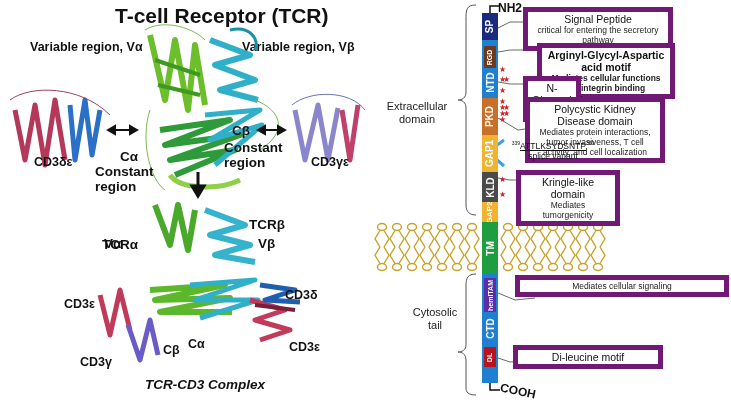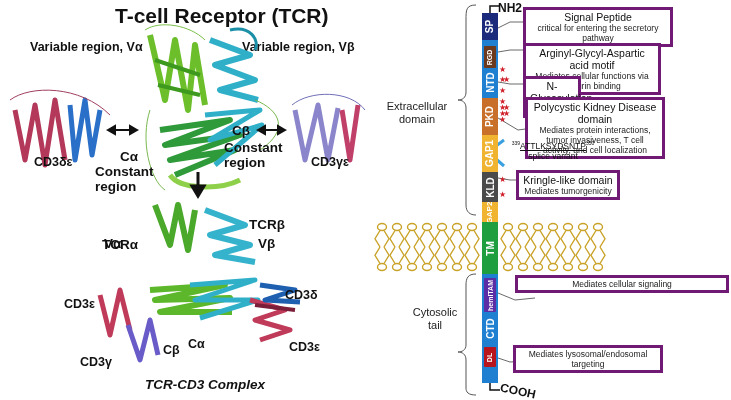--- a/index.html
+++ b/index.html
@@ -1,21 +1,21 @@
 <!DOCTYPE html>
 <html><head>
 <meta charset="utf-8">
 <style>
   html,body{margin:0;padding:0;background:#fff;}
   body{width:731px;height:400px;position:relative;overflow:hidden;font-family:"Liberation Sans",sans-serif;color:#111;}
   .abs{position:absolute;}
   .title{font-weight:bold;font-size:21px;}
   .lbl{font-weight:bold;font-size:12.5px;line-height:15px;}
   .lbl-lg{font-weight:bold;font-size:13.5px;line-height:16px;}
-  .box{position:absolute;border:3px solid #701a75;background:#fff;text-align:center;padding:1px 4px;box-sizing:border-box;}
+  .box{position:absolute;border:5px solid #701a75;background:#fff;text-align:center;padding:1px 4px;box-sizing:border-box;}
   .box .h{font-size:10.5px;line-height:12px;color:#111;}
   .box .s{font-size:8.5px;line-height:10px;color:#222;}
   .seg{position:absolute;left:482px;width:16px;display:flex;align-items:center;justify-content:center;}
   .seg span{transform:rotate(-90deg);white-space:nowrap;font-weight:bold;color:#fff;font-size:10px;}
   .inner{position:absolute;left:484px;width:12px;display:flex;align-items:center;justify-content:center;border-radius:1px;}
   .inner span{transform:rotate(-90deg);white-space:nowrap;font-weight:bold;color:#fff;font-size:7px;}
   .star{position:absolute;color:#d0202a;font-size:8px;line-height:8px;}
   .side{font-size:11px;line-height:13px;text-align:center;color:#222;}
 </style>
 </head>
@@ -244,21 +244,21 @@
 <div class="abs" style="left:498px;top:1px;font-weight:bold;font-size:12px;">NH2</div>
 <div class="abs" style="left:500px;top:384px;font-weight:bold;font-size:12px;transform:rotate(12deg);">COOH</div>
 
 <div class="abs side" style="left:378px;top:100px;width:78px;">Extracellular domain</div>
 <div class="abs side" style="left:410px;top:306px;width:50px;">Cytosolic tail</div>
 
 <div class="box" style="left:523px;top:7px;width:150px;">
   <div class="h">Signal Peptide</div>
   <div class="s">critical for entering the secretory pathway</div>
 </div>
-<div class="box" style="left:523px;top:43px;width:138px;">
+<div class="box" style="left:537px;top:43px;width:138px;font-weight:bold;">
   <div class="h">Arginyl-Glycyl-Aspartic acid motif</div>
   <div class="s">Mediates cellular functions via integrin binding</div>
 </div>
 <div class="box" style="left:523px;top:76px;width:58px;">
   <div class="h">N-Glycosylation</div>
   <div class="s"><span>12</span><span style="color:#d0202a">★</span><span> sites</span></div>
 </div>
 <div class="box" style="left:525px;top:97px;width:140px;">
   <div class="h">Polycystic Kidney Disease domain</div>
   <div class="s">Mediates protein interactions, tumor invasiveness, T cell activity, and cell localization</div>
@@ -268,14 +268,14 @@
   <div>splice variant</div>
 </div>
 <div class="box" style="left:516px;top:170px;width:104px;">
   <div class="h">Kringle-like domain</div>
   <div class="s">Mediates tumorgenicity</div>
 </div>
 <div class="box" style="left:515px;top:275px;width:214px;">
   <div class="s">Mediates cellular signaling</div>
 </div>
 <div class="box" style="left:513px;top:345px;width:150px;">
-  <div class="s">Mediates lysosomal/endosomal targeting</div>
+  <div class="h">Di-leucine motif</div>
 </div>
 
 </body></html>

